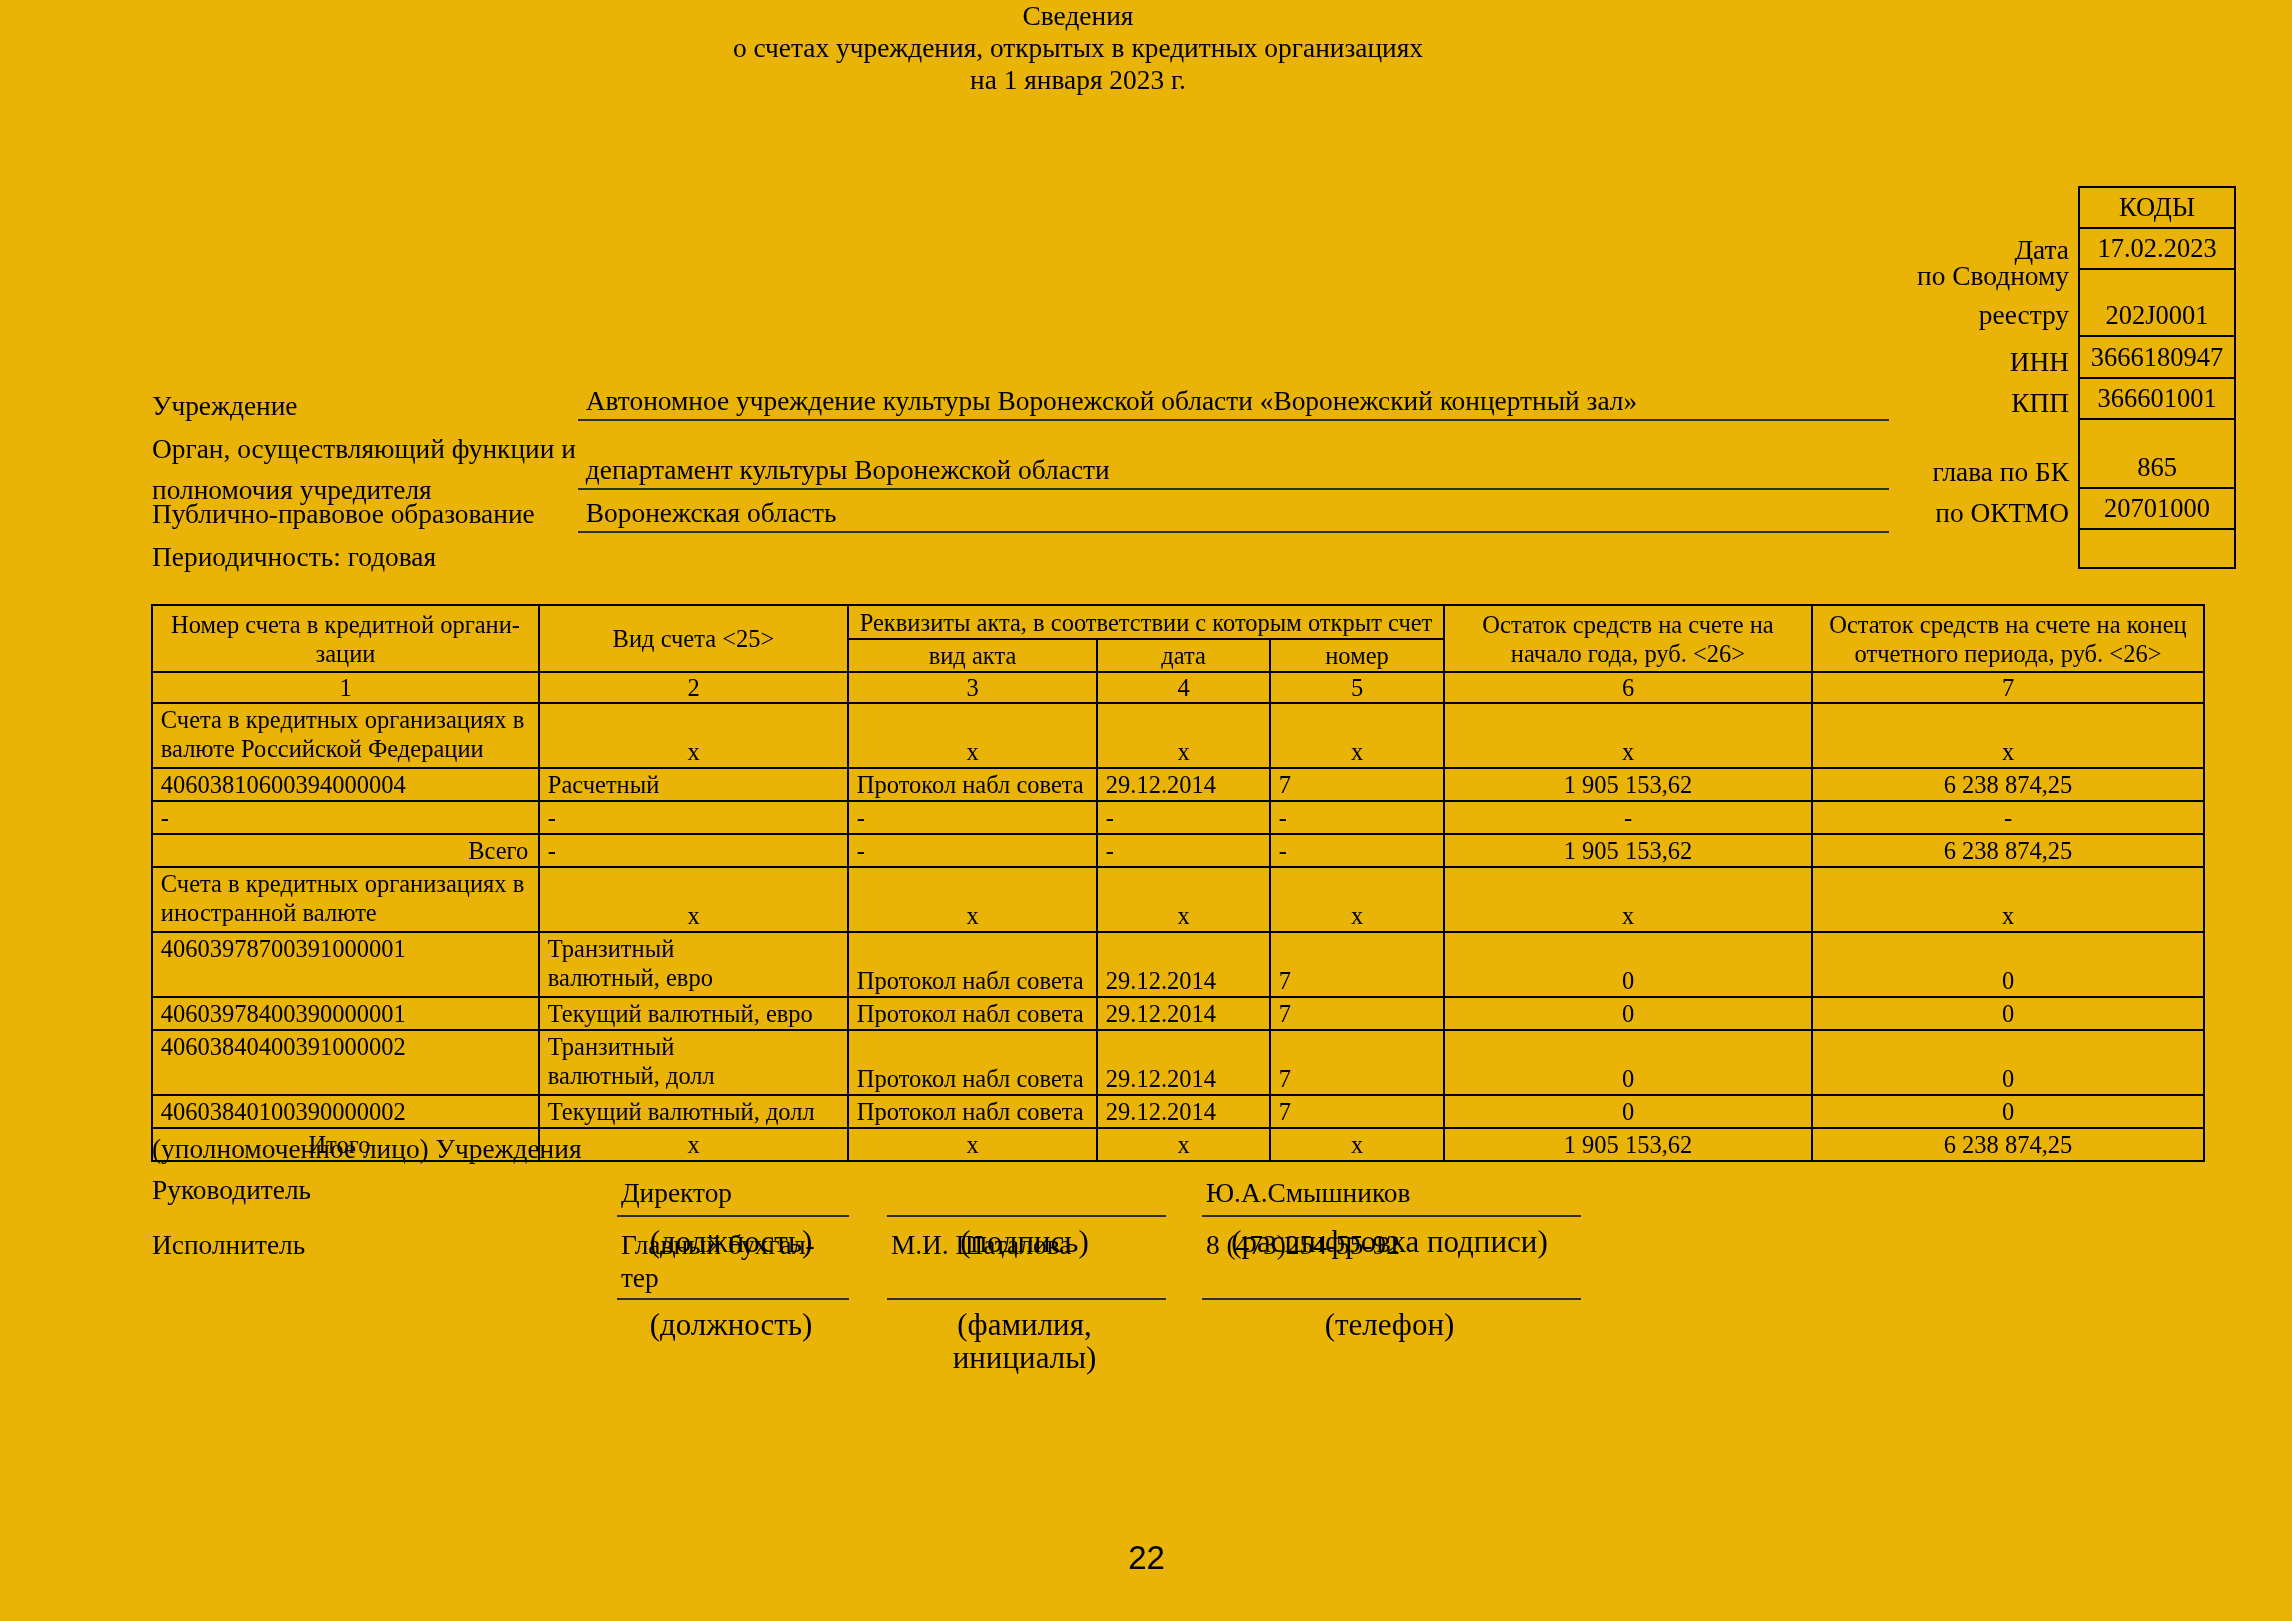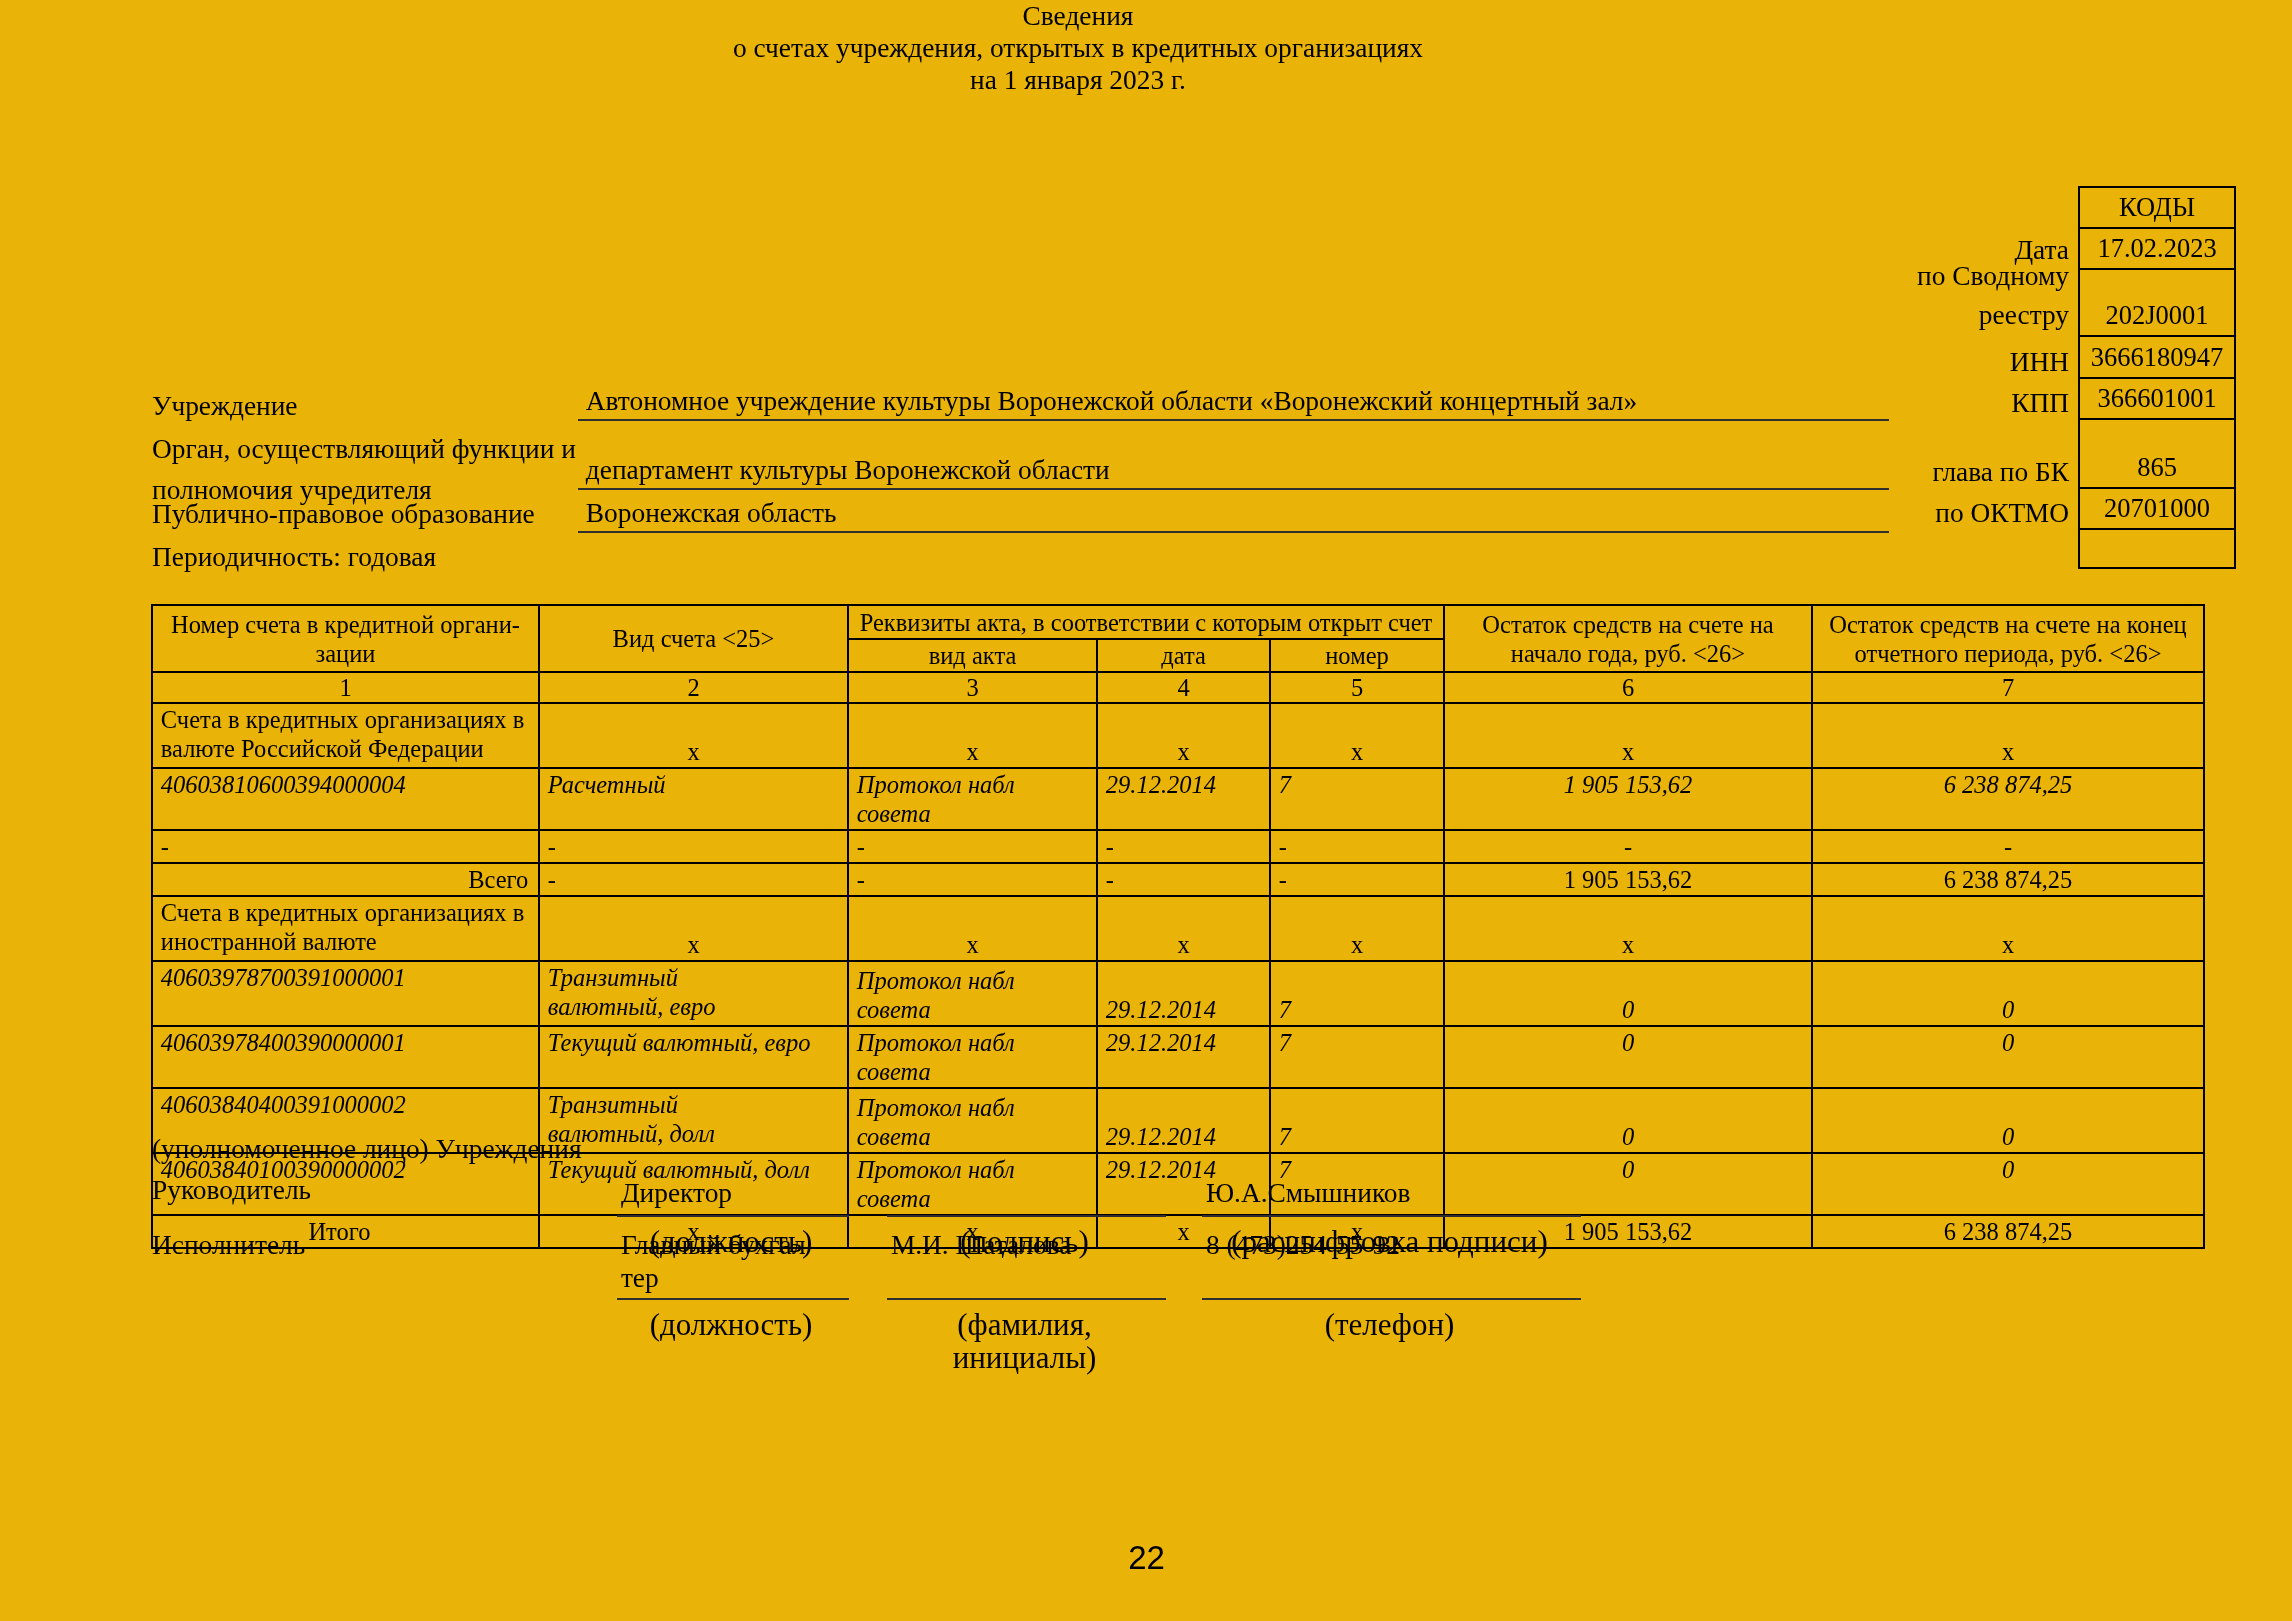--- a/index.html
+++ b/index.html
@@ -60,21 +60,21 @@
   }
   .acct-table{border:2.9px solid #000;}
   .acct-table th{text-align:center; vertical-align:middle;}
   .acct-table thead tr:nth-child(1) th{height:30px;}
   .acct-table thead tr:nth-child(2) th{height:27.4px;}
   .num-row td{height:23.5px; text-align:center; vertical-align:middle; padding:0 7.8px;}
   .acct-table tbody td{text-align:left; vertical-align:top;}
   tr.row-section td{height:61px;}
   tr.row-section td:first-child{text-align:left; vertical-align:top;}
   tr.row-section td:not(:first-child){text-align:center; vertical-align:bottom;}
-  tr.row-data td{height:27.4px;font-style:italic;}
+  tr.row-data td{height:27.4px;}
   tr.row-data td:nth-child(6),tr.row-data td:nth-child(7){text-align:center;}
   tr.row-tall td{height:61px;}
   tr.row-tall td:nth-child(n+3){vertical-align:bottom;}
   tr.row-tall td:nth-child(2){padding-right:69px;}
   tr.row-total td{height:27.4px;}
   tr.row-total td:first-child{text-align:right; padding-right:9.8px;}
   tr.row-total td:nth-child(6),tr.row-total td:nth-child(7){text-align:center;}
   tr.row-itogo td{height:27.4px;}
   tr.row-itogo td:first-child{text-align:center; padding-right:20px;}
   tr.row-itogo td:not(:first-child){text-align:center;}

